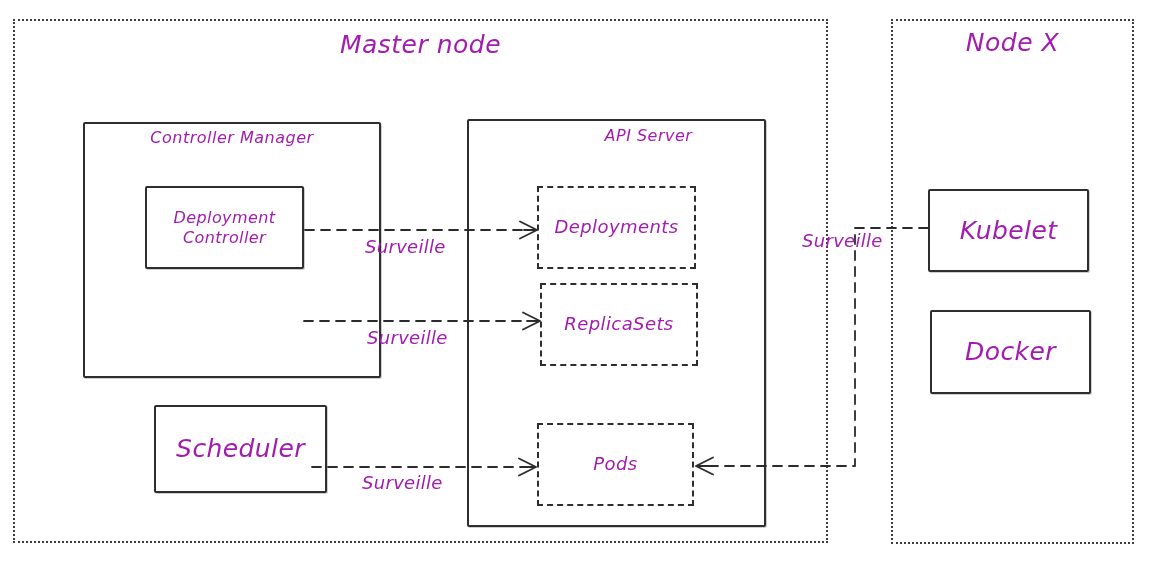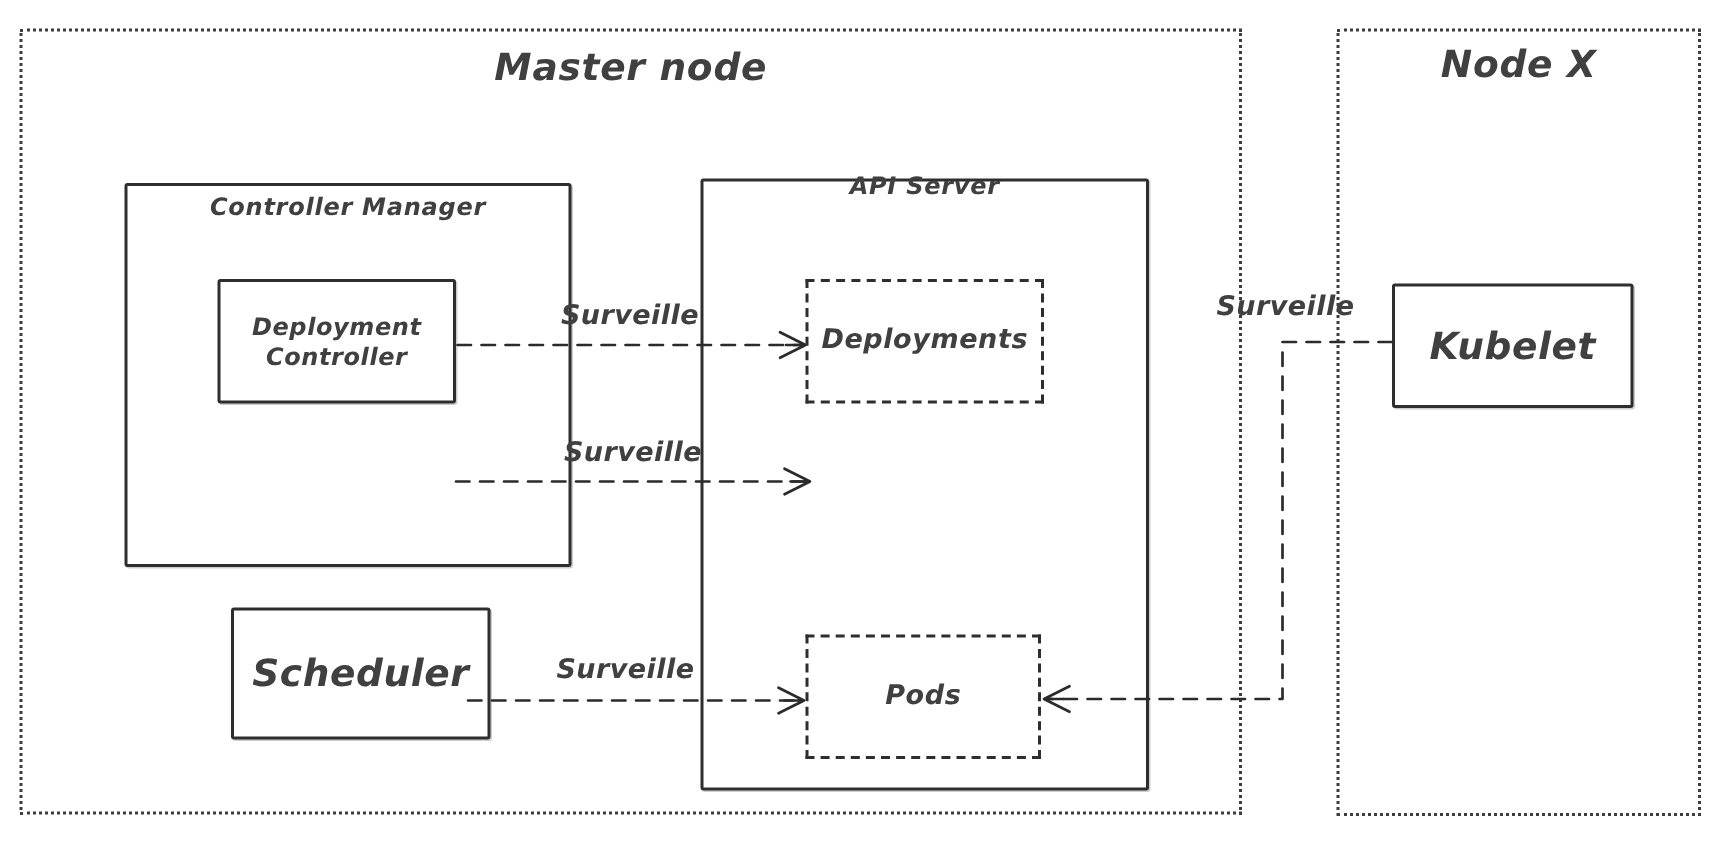--- a/index.html
+++ b/index.html
@@ -2,23 +2,22 @@
 <html><head>
 <meta charset="utf-8">
 <style>
   html, body { margin: 0; padding: 0; background: #ffffff; }
   .canvas {
     position: relative;
     width: 1155px;
     height: 566px;
     background: #ffffff;
     font-family: "DejaVu Sans", sans-serif;
-    color: #404040;
+    color: #a21caf;
     overflow: hidden;
-    font-weight: bold;
   }
   .abs { position: absolute; box-sizing: border-box; }
 
   
   .dotted-container {
     border: 2px dotted #3d3d3d;
     background: transparent;
     z-index: 0;
   }
   
@@ -61,26 +60,26 @@
     line-height: 1.25;
     padding: 0 14px;
   }
   .label-lg { font-size: 25px; }
   .label-md { font-size: 18px; }
   .label-sm { font-size: 16px; }
 
   .arrow-label {
     position: absolute;
     width: 110px;
-    text-align: center;
     font-size: 18px;
     font-style: italic;
     letter-spacing: .3px;
     z-index: 4;
     white-space: nowrap;
+    margin-top: 36px;
   }
 
   svg.connections {
     position: absolute;
     inset: 0;
     z-index: 2;
     pointer-events: none;
   }
   svg.connections path {
     fill: none;
@@ -104,39 +103,45 @@
 
   <div class="abs solid-box" style="left:83px; top:122px; width:298px; height:256px;"></div>
   <div class="title-text group-title" style="left:83px; width:298px; top:128px;">Controller Manager</div>
 
   <div class="abs solid-box" style="left:145px; top:186px; width:159px; height:83px;padding-left:40px;">
     <div class="box-label label-sm">Deployment Controller</div>
   </div>
 
 
   <div class="abs solid-box" style="left:467px; top:119px; width:299px; height:408px;"></div>
-  <div class="title-text group-title" style="left:467px; width:299px; top:114px;">API Server</div>
+  <div class="title-text group-title" style="left:467px; width:299px; top:126px;padding-left:32px;">API Server</div>
 
   <div class="abs dashed-box" style="left:537px; top:186px; width:159px; height:83px;">
     <div class="box-label label-md">Deployments</div>
   </div>
 
+  <div class="abs dashed-box" style="left:540px; top:283px; width:158px; height:83px;">
+    <div class="box-label label-md">ReplicaSets</div>
+  </div>
 
   <div class="abs dashed-box" style="left:537px; top:423px; width:157px; height:83px;">
     <div class="box-label label-md">Pods</div>
   </div>
 
   <div class="abs solid-box" style="left:138px; top:405px; width:173px; height:88px;margin-left:16px;">
     <div class="box-label label-lg">Scheduler</div>
   </div>
 
   <div class="abs solid-box" style="left:928px; top:189px; width:161px; height:83px;">
     <div class="box-label label-lg">Kubelet</div>
   </div>
 
+  <div class="abs solid-box" style="left:930px; top:310px; width:161px; height:84px;">
+    <div class="box-label label-lg">Docker</div>
+  </div>
 
   <div class="arrow-label" style="left:365px; top:200px;">Surveille</div>
   <div class="arrow-label" style="left:367px; top:291px;">Surveille</div>
   <div class="arrow-label" style="left:362px; top:436px;">Surveille</div>
   <div class="arrow-label" style="left:802px; top:194px;">Surveille</div>
 
   <svg class="connections" width="1155" height="566" viewBox="0 0 1155 566">
 
     <g>
       <path class="dash" d="M305 230 H535"></path>

